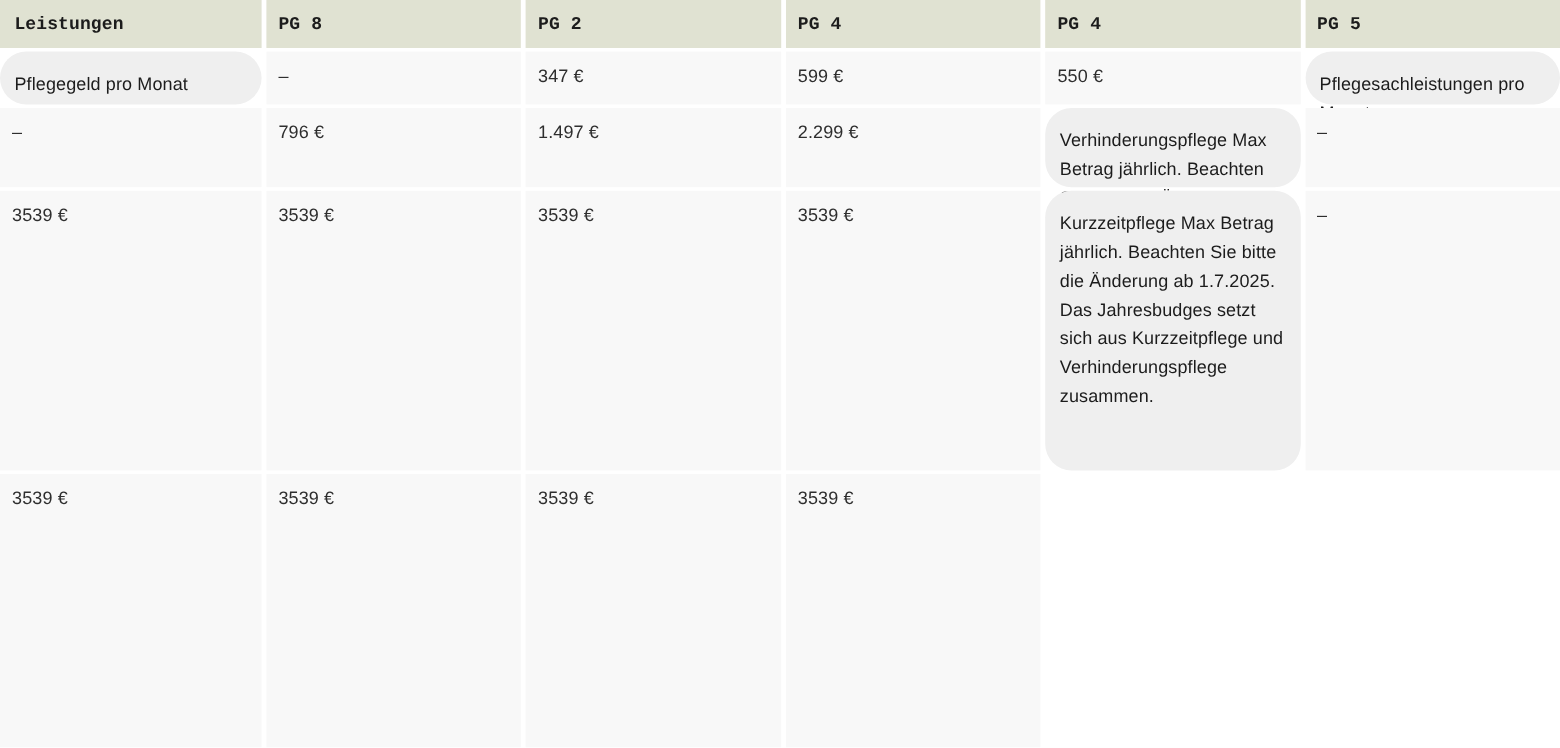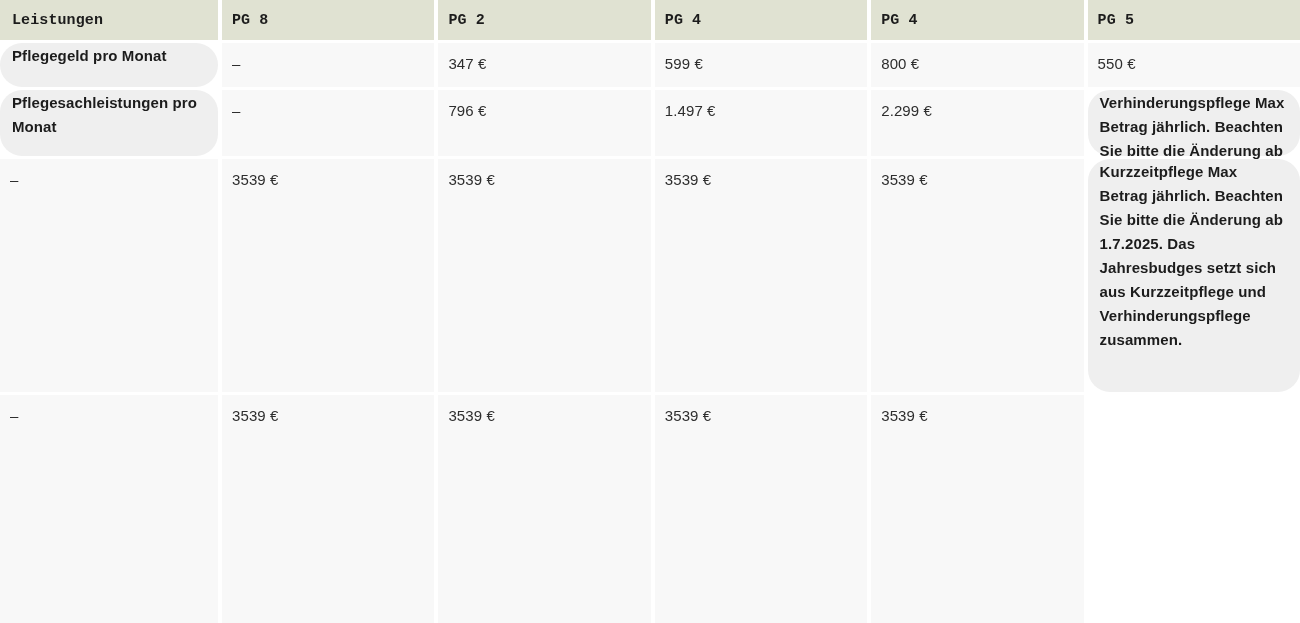--- a/index.html
+++ b/index.html
@@ -24,22 +24,22 @@
   .cell{font-size:15px;letter-spacing:.1px;}
   .header-cell{
     background:var(--header-bg);
     display:flex;align-items:center;
     padding:0 8px 0 12px;
     font-weight:bold;color:var(--text);font-family:Liberation Mono, monospace;
   }
   .header-cell.pg{padding-left:10px;}
   .label-cell{
     background:var(--label-col-bg);
-    padding:1px 12px;
-    font-weight:bold;color:var(--text);
+    padding:16px 12px;
+    font-weight:normal;color:var(--text);
     line-height:24px;
     border-radius:22px;
   }
   .value-cell{
     background:var(--value-cell-bg);
     padding:9px 10px;
     color:var(--value-text);
     line-height:24px;
   }
 </style>
@@ -52,21 +52,20 @@
   <div class="cell header-cell pg">PG 8</div>
   <div class="cell header-cell pg">PG 2</div>
   <div class="cell header-cell pg">PG 4</div>
   <div class="cell header-cell pg">PG 4</div>
   <div class="cell header-cell pg">PG 5</div>
 
   <div class="cell label-cell">Pflegegeld pro Monat</div>
   <div class="cell value-cell">–</div>
   <div class="cell value-cell">347 €</div>
   <div class="cell value-cell">599 €</div>
-  <div class="cell value-cell">800 €</div>
   <div class="cell value-cell">550 €</div>
 
   <div class="cell label-cell">Pflegesachleistungen pro Monat</div>
   <div class="cell value-cell">–</div>
   <div class="cell value-cell">796 €</div>
   <div class="cell value-cell">1.497 €</div>
   <div class="cell value-cell">2.299 €</div>
 
   <div class="cell label-cell">Verhinderungspflege Max Betrag jährlich. Beachten Sie bitte die Änderung ab 1.7.2025. Das Jahresbudges setzt sich aus Kurzzeitpflege und Verhinderungspflege zusammen.</div>
   <div class="cell value-cell">–</div>

